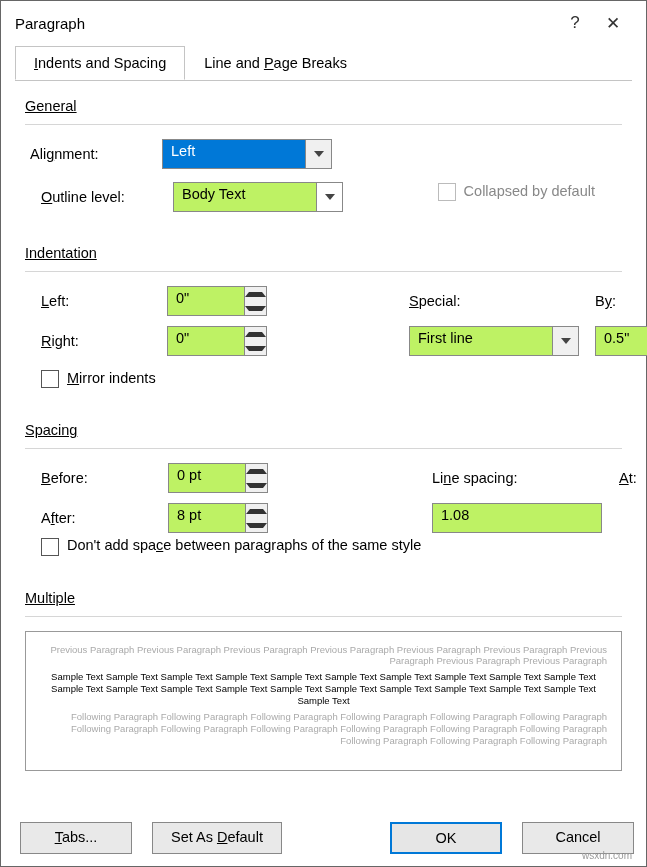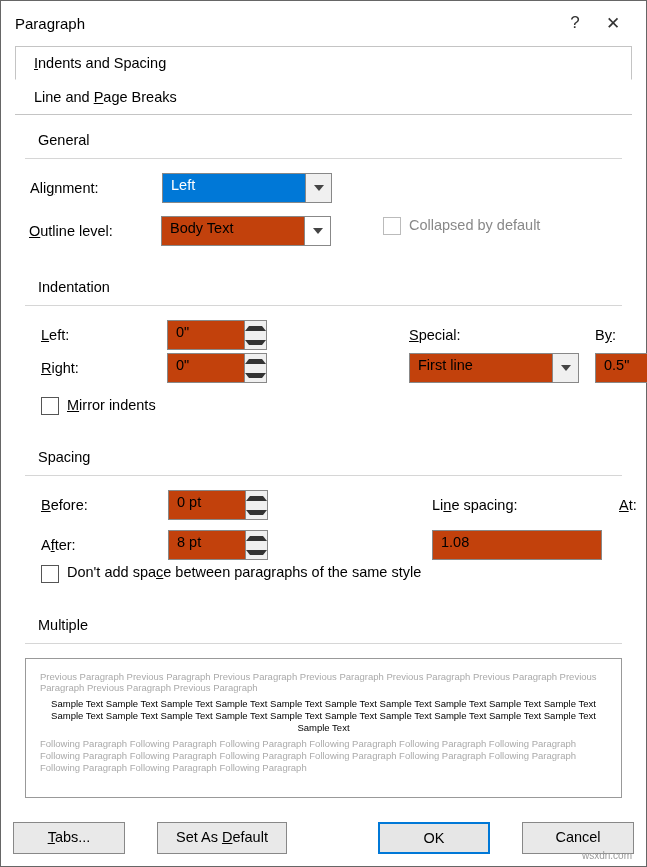--- a/index.html
+++ b/index.html
@@ -36,40 +36,40 @@
       font-size: 17px;
       color: #333;
       cursor: pointer;
     }
     .tabs {
       display: flex;
       border-bottom: 1px solid #c4c4c4;
       margin: 0 14px;
       position: relative;
       top: 1px;
-      flex-direction: column;
     }
     .tab {
       padding: 8px 18px;
       border: 1px solid transparent;
       cursor: pointer;
       font-size: 14.5px;
     }
     .tab.active {
       border: 1px solid #c4c4c4;
       border-bottom: 1px solid #fff;
       background: #fff;
     }
     .content {
       padding: 18px 24px 4px 24px;
       flex: 1;
     }
     .section-title {
       font-size: 14.5px;
-      margin: 0 0 12px 13px;
+      margin: 0 0 12px 0;
+      text-decoration: underline;
     }
     .hr-line {
       border: 0;
       border-top: 1px solid #d6d6d6;
       margin: -2px 0 14px 0;
     }
     .row {
       display: grid;
       grid-template-columns: 120px 180px 170px 100px;
       gap: 6px 12px;
@@ -80,21 +80,21 @@
        grid-template-columns: 120px 170px 28px 200px;
     }
     .label { font-size: 14.5px; }
     .under { text-decoration: none; }
     .under .u { text-decoration: underline; }
     .combo, .spin {
       display: flex;
       border: 1px solid #888;
       height: 30px;
       align-items: stretch;
-      background: #c2410c;
+      background: #bef264;
     }
     .combo .txt, .spin .txt {
       flex: 1;
       padding: 3px 8px;
       font-size: 14.5px;
       overflow: hidden;
       white-space: nowrap;
     }
     .combo .arr {
       width: 26px;
@@ -140,37 +140,38 @@
     }
     .chk {
       display: inline-block;
       width: 18px; height: 18px;
       border: 1px solid #555;
       margin-right: 8px;
       vertical-align: middle;
     }
     .chk.disabled { border-color: #bbb; }
     .chkline { margin: 4px 0 14px 0; font-size: 14.5px; }
-    .chkline.disabled { color: #888; }
+    .chkline.disabled { color: #888; text-align: right; }
     .sectgap { height: 20px; }
     .preview-box {
       border: 1px solid #999;
       padding: 12px 14px;
       font-size: 9.5px;
       margin-top: 4px;
       height: 140px;
       overflow: hidden;
     }
-    .preview-box .prev, .preview-box .foll { color: #aaa; text-align: left; margin-bottom: 3px; line-height:1.25; }
+    .preview-box .prev, .preview-box .foll { color: #aaa; text-align: right; margin-bottom: 3px; line-height:1.25; }
     .preview-box .sample { text-align: center; margin: 4px 0; line-height:1.25; }
     .footer {
       display: flex;
       padding: 12px;
-      gap: 32px;
+      gap: 20px;
       border-top: 0;
+      margin-left: 7px;
     }
     .footer .spacer { flex: 1; }
     .btn {
       border: 1px solid #888;
       background: #e9e9e9;
       padding: 6px 18px;
       min-width: 112px;
       text-align: center;
       font-size: 14.5px;
       cursor: pointer;
@@ -205,38 +206,38 @@
     <hr class="hr-line">
     <div class="row wideinput" style="margin-left:5px;">
       <div class="label under">Ali<span class="u">g</span>nment:</div>
       <div class="combo selected">
         <div class="txt">Left</div>
         <div class="arr">
             <div class="caret"></div>
           </div>
       </div>
     </div>
-    <div class="row wideinput" style="margin-left:4px;">
+    <div class="row wideinput" style="margin-left:16px;">
       <div class="label under"><span class="u">O</span>utline level:</div>
       <div class="combo outline">
         <div class="txt">Body Text</div>
         <div class="arr">
             <div class="caret"></div>
           </div>
       </div>
       <div></div>
       <div class="chkline disabled"><span class="chk disabled"></span><span>Collapsed by default</span></div>
     </div>
 
     <div class="sectgap"></div>
 
     <div class="section-title">Indentation</div>
     <hr class="hr-line">
     <div style="margin-left:16px;">
-      <div style="display:grid; grid-template-columns: 110px 100px 110px 170px 100px; gap:3px 16px; align-items:center;">
+      <div style="display:grid; grid-template-columns: 110px 100px 110px 170px 100px; gap:10px 16px; align-items:center;">
         <div class="label under"><span class="u">L</span>eft:</div>
         <div class="spin">
             <div class="txt">0"</div>
             <div class="btns">
               <div>
                 <div class="caret-up"></div>
               </div>
               <div>
                 <div class="caret-dn"></div>
               </div>

